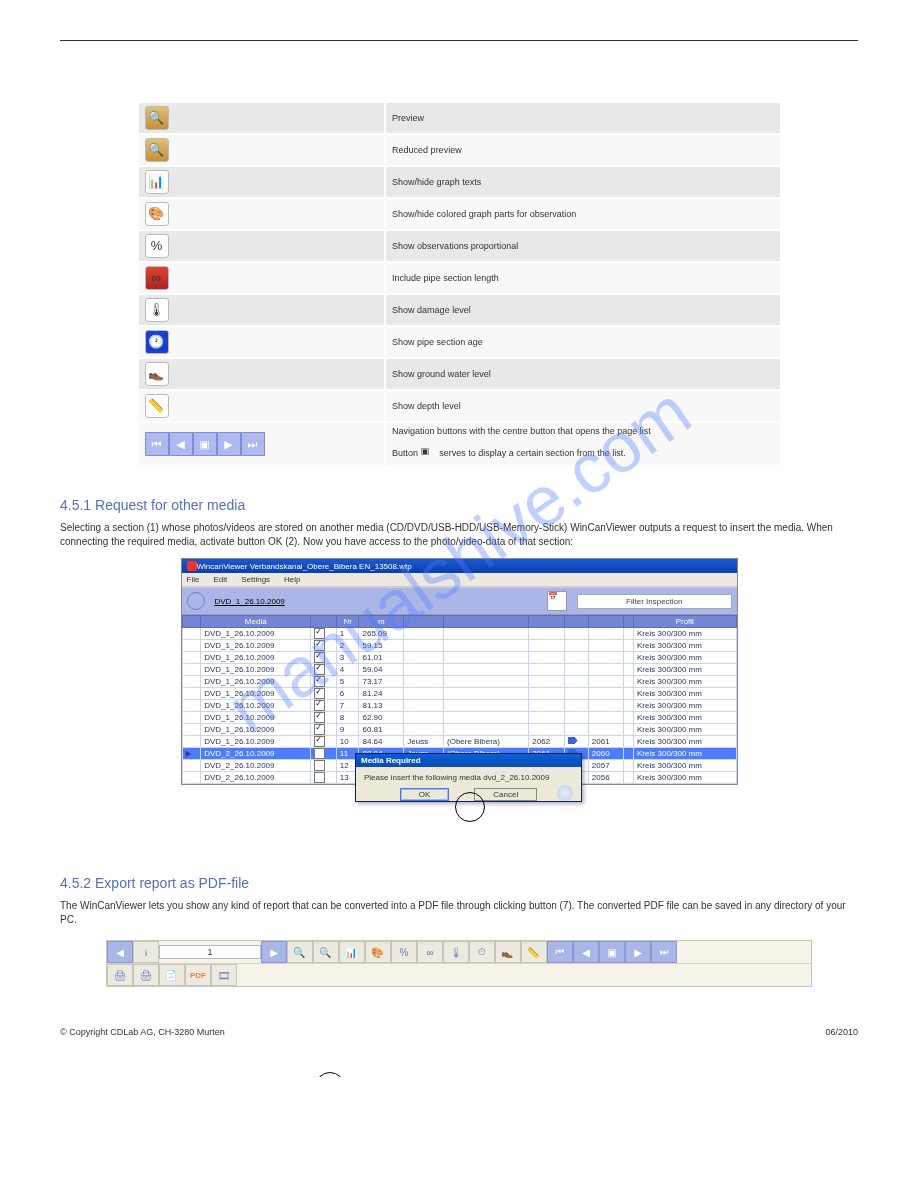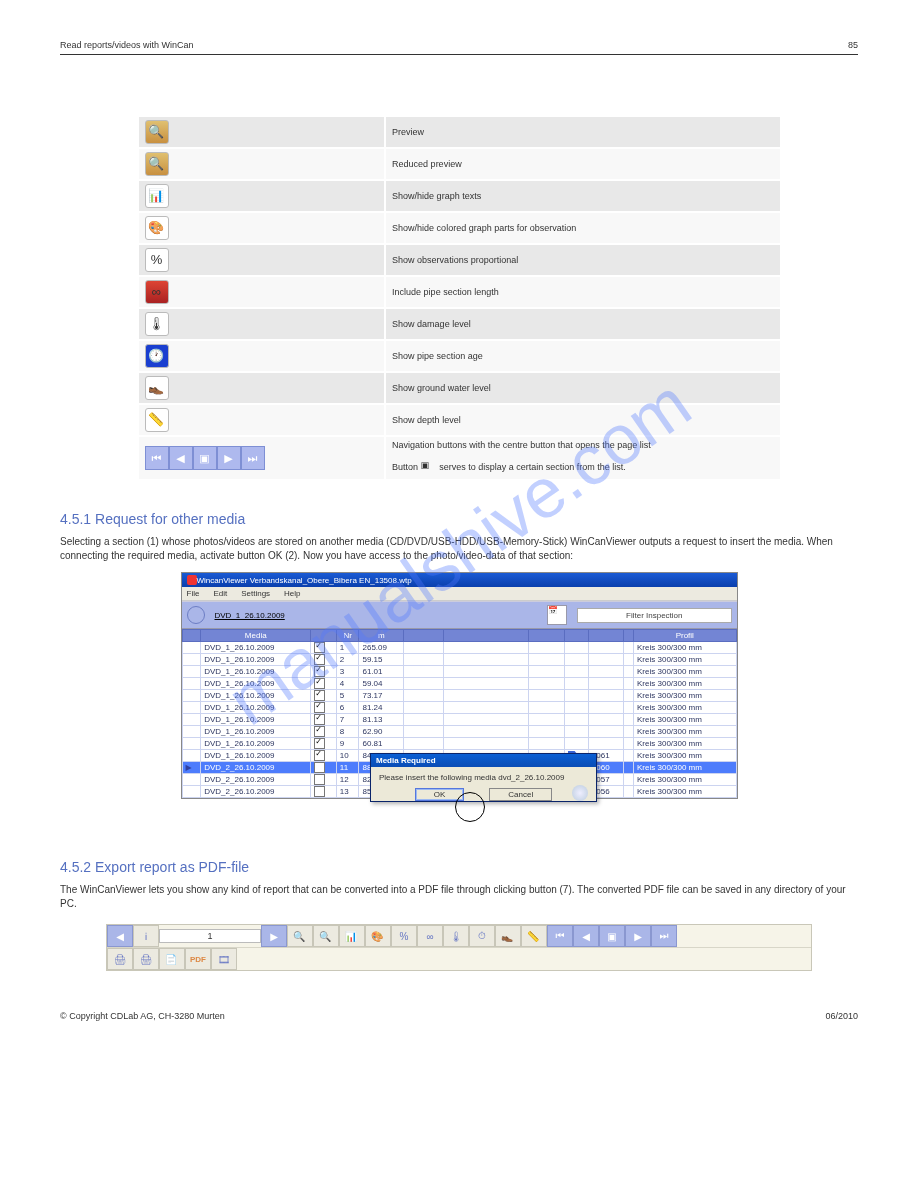--- a/index.html
+++ b/index.html
@@ -124,21 +124,21 @@
   }
   .chk.checked::after {
     content: "✓";
     position: absolute;
     left: 0; top: -2px;
     font-size: 8px;
     color: #000;
   }
   .dialog {
     position: absolute;
-    left: 370px;
+    left: 355px;
     top: 753px;
     width: 225px;
     background: #ece9d8;
     border: 1px solid #0a246a;
     box-shadow: 2px 2px 4px rgba(0,0,0,0.3);
     font-family: Tahoma, sans-serif;
   }
   .page { position: relative; }
   .dialog .titlebar2 {
     background: linear-gradient(#0a5fd4, #094cb5);
@@ -258,24 +258,20 @@
     background: linear-gradient(90deg,#3864d8,#3864d8);
     clip-path: polygon(0 0,70% 0,100% 50%,70% 100%,0 100%);
   }
   
   .iconbox { width:22px;height:22px;display:inline-block;vertical-align:middle;border-radius:3px; }
 </style>
 </head>
 <body>
 
 <div class="page">
-  <div class="header">
-    <span>Read reports/videos with WinCan</span>
-    <span>85</span>
-  </div>
   <div class="hr"></div>
 
   <table class="feature-table">
     <tbody id="feature-rows">
         <tr class="row-odd">
           <td class="icon-cell"><span class="iconbox" style="background: linear-gradient(rgb(224, 192, 112), rgb(200, 144, 64)); border: 1px solid rgb(187, 187, 187); text-align: center; line-height: 22px; font-size: 13px;">🔍</span></td>
           <td class="desc-cell">Preview</td>
         </tr>
         <tr class="row-even">
           <td class="icon-cell"><span class="iconbox" style="background: linear-gradient(rgb(224, 192, 112), rgb(200, 144, 64)); border: 1px solid rgb(187, 187, 187); text-align: center; line-height: 22px; font-size: 13px;">🔍</span></td>
@@ -566,21 +562,21 @@
       <div>Please insert the following media dvd_2_26.10.2009</div>
       <div class="disc2"></div>
       <div class="dbtns">
         <button class="dbtn ok">OK</button>
         <button class="dbtn">Cancel</button>
       </div>
     </div>
   </div>
   <div class="circle-marker circle1"></div>
 
-  <div class="section-heading" style="margin-top:60px">4.5.2    Export report as PDF-file</div>
+  <div class="section-heading" style="margin-top:90px">4.5.2    Export report as PDF-file</div>
   <div class="body-text">The WinCanViewer lets you show any kind of report that can be converted into a PDF file through clicking button (7). The converted PDF file can be saved in any directory of your PC.</div>
 
   <div class="bottom-strip">
     <div class="strip-row">
       <span class="sbtn blue">◀</span>
       <span class="sbtn">ℹ</span>
       <span class="page-num-box">1</span>
       <span class="sbtn blue">▶</span>
       <span class="sbtn">🔍</span>
       <span class="sbtn">🔍</span>

